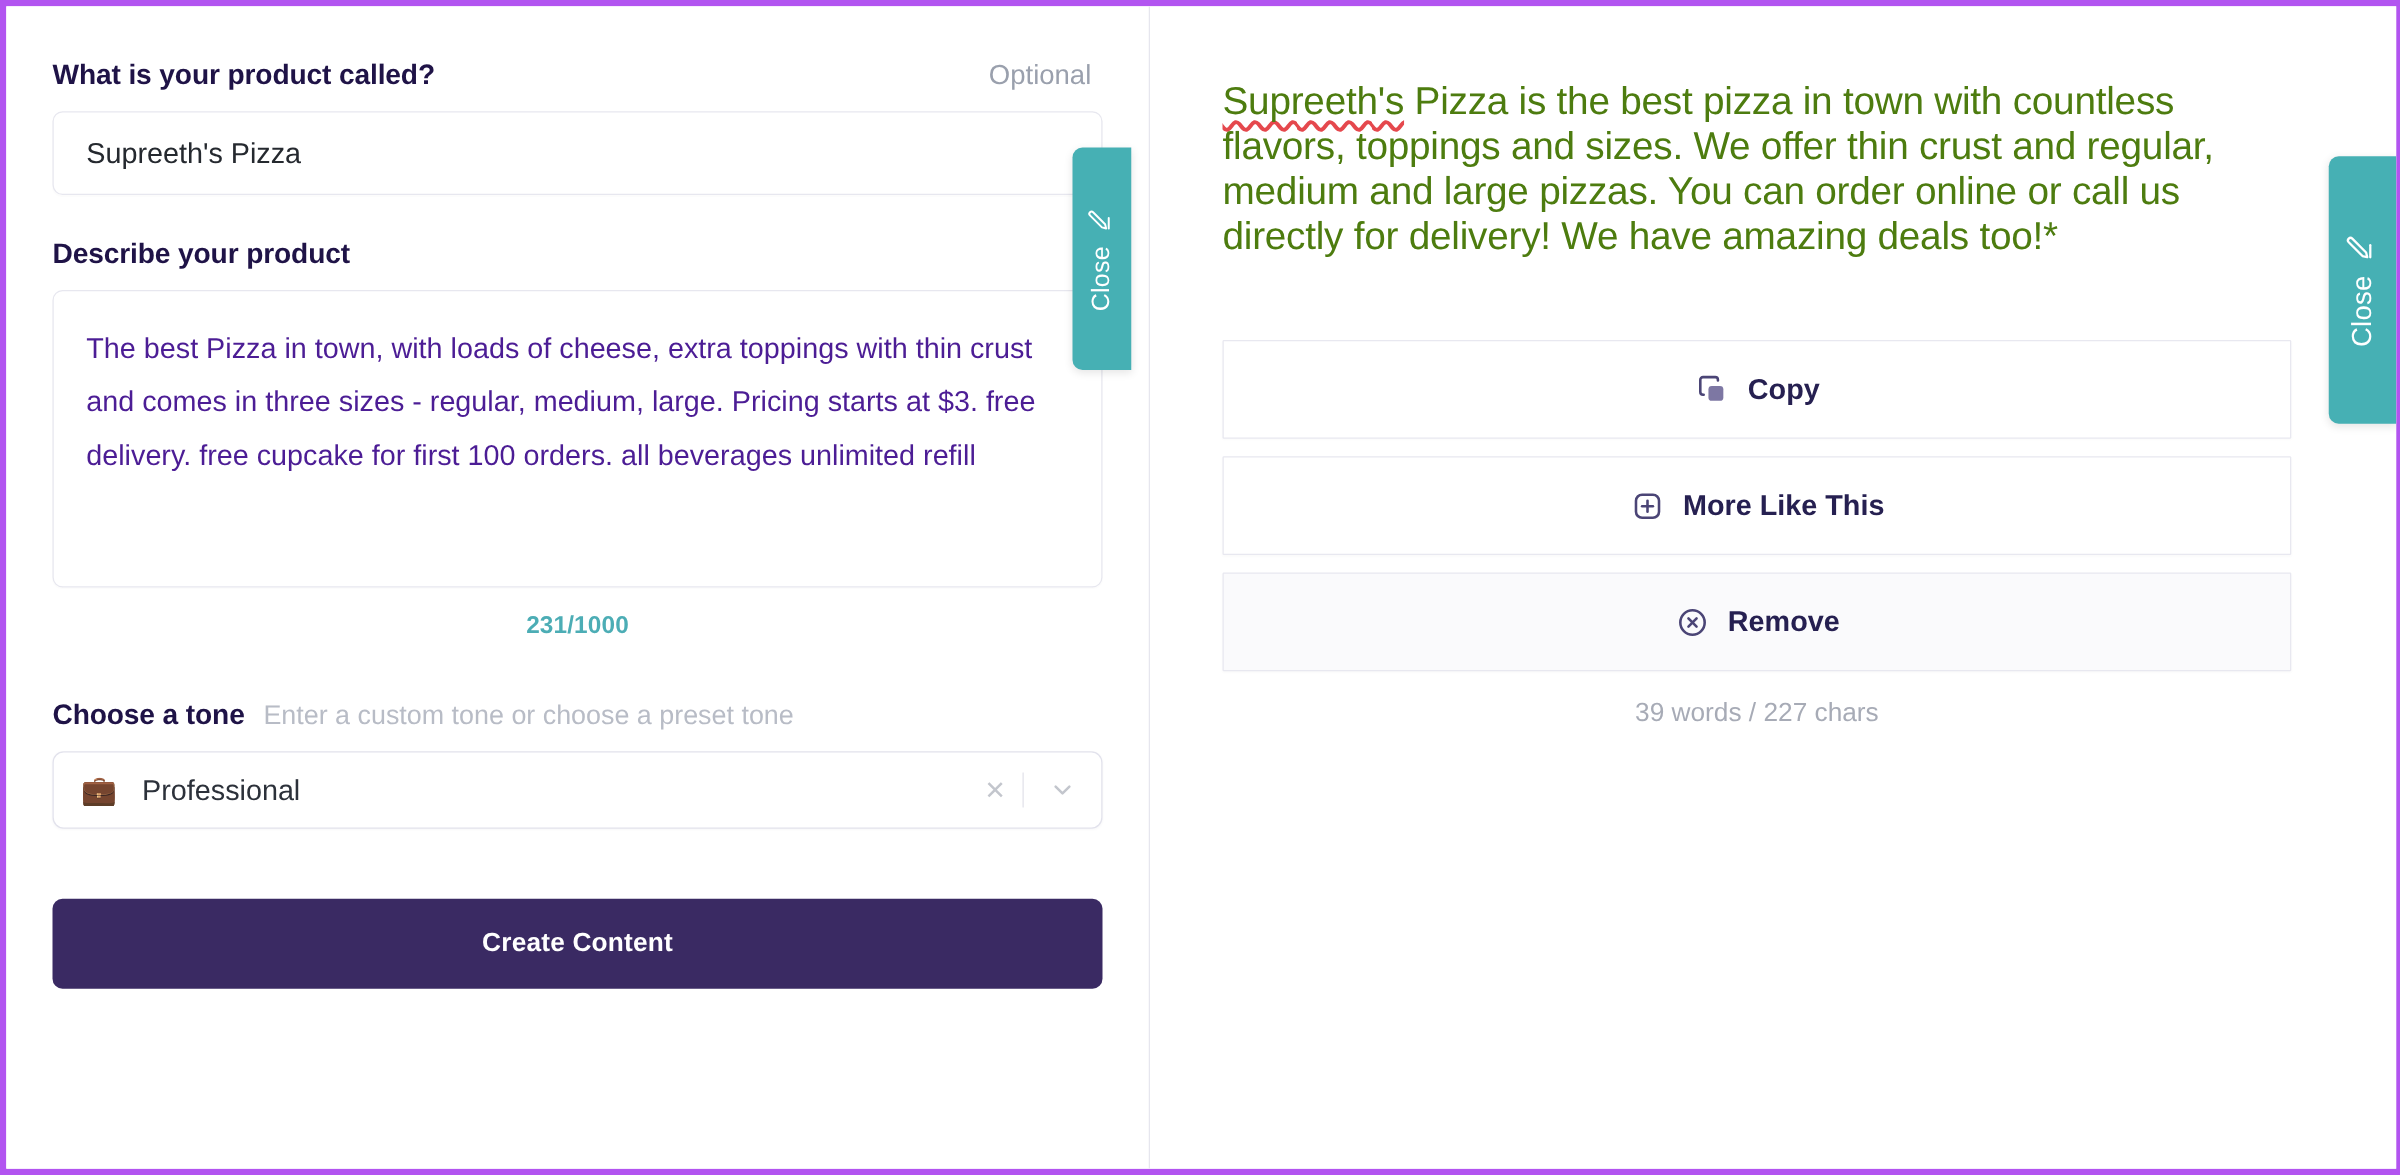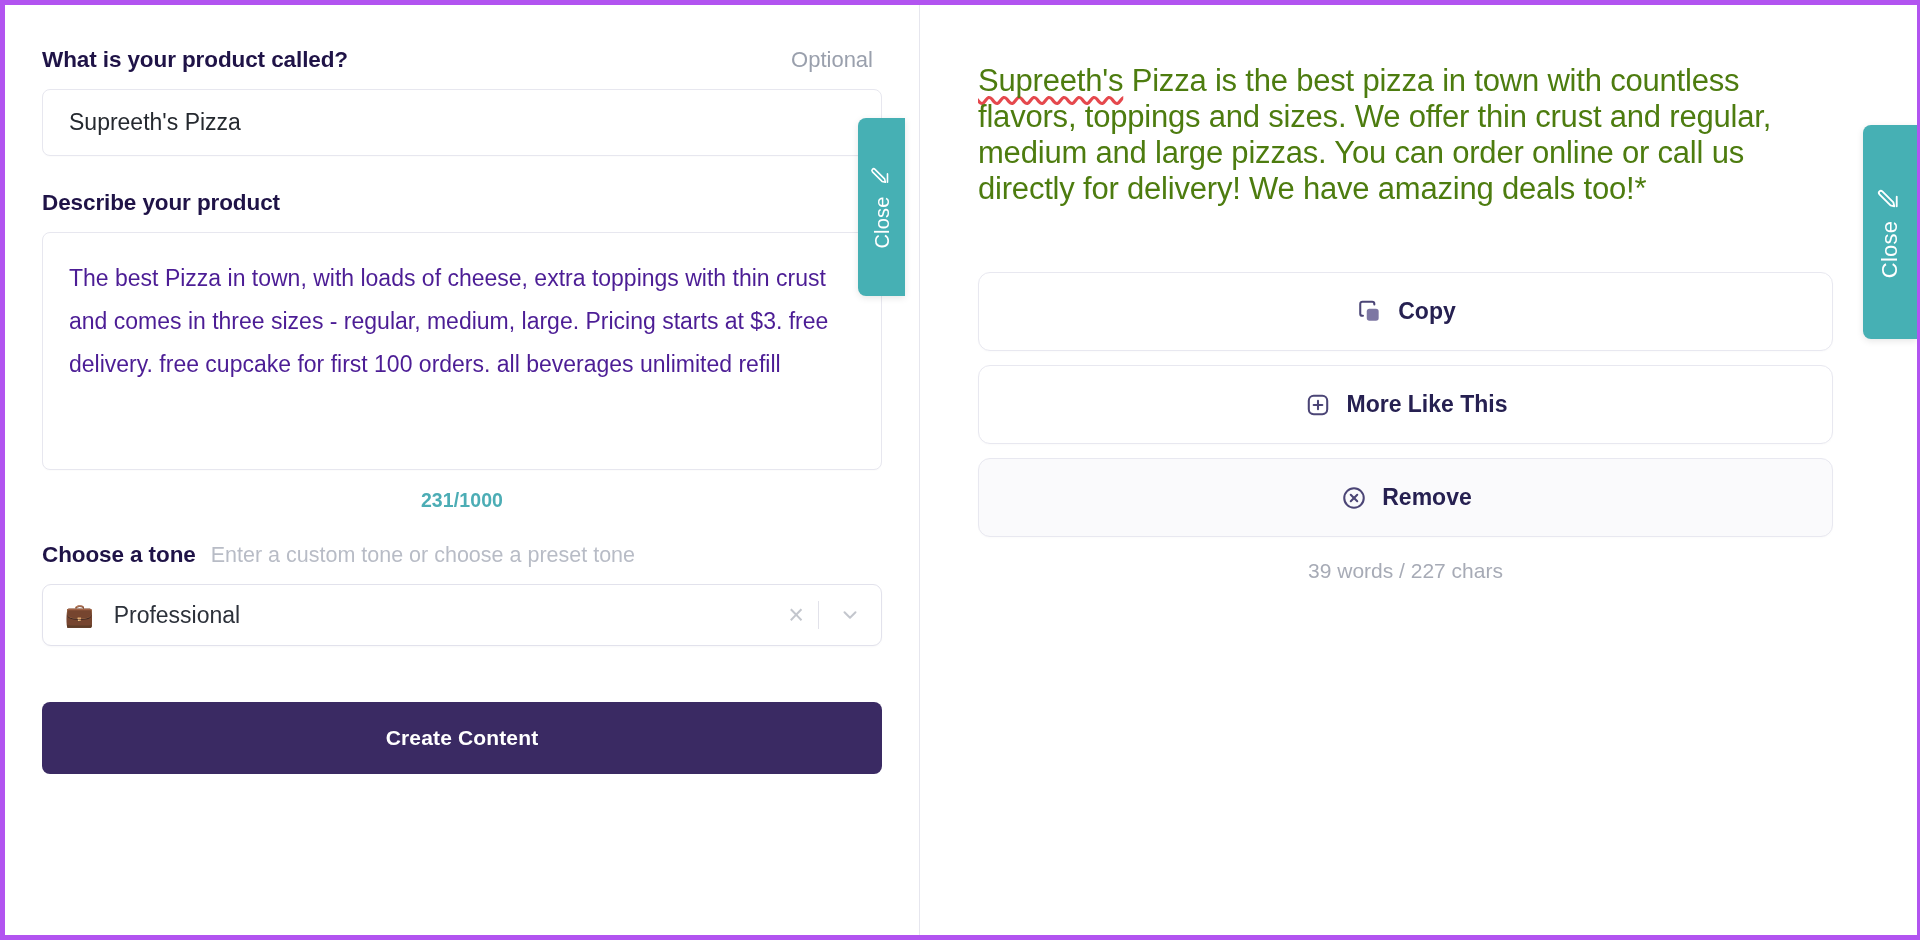--- a/index.html
+++ b/index.html
@@ -101,21 +101,21 @@
     font-size: 19.5px;
     font-weight: 600;
     color: #4cadb5;
     letter-spacing: 0.1px;
   }
 
   .tone-head {
     display: flex;
     align-items: baseline;
     gap: 15px;
-    margin-top: 30px;
+    margin-top: 47px;
     margin-bottom: 16px;
   }
 
   .tone-hint {
     font-size: 21.5px;
     color: #b8bcc6;
     font-weight: 400;
   }
 
   .select-box {
@@ -254,21 +254,21 @@
     margin-top: 65px;
     width: 855px;
     display: flex;
     flex-direction: column;
     gap: 14px;
   }
 
   .action-btn {
     height: 79px;
     border: 1px solid #e8e8f0;
-    border-radius: 12px;
+    border-radius: 1px;
     background: #ffffff;
     display: flex;
     align-items: center;
     justify-content: center;
     gap: 14px;
     font-size: 23px;
     font-weight: 700;
     color: #262051;
     cursor: pointer;
     font-family: "Liberation Sans", sans-serif;

